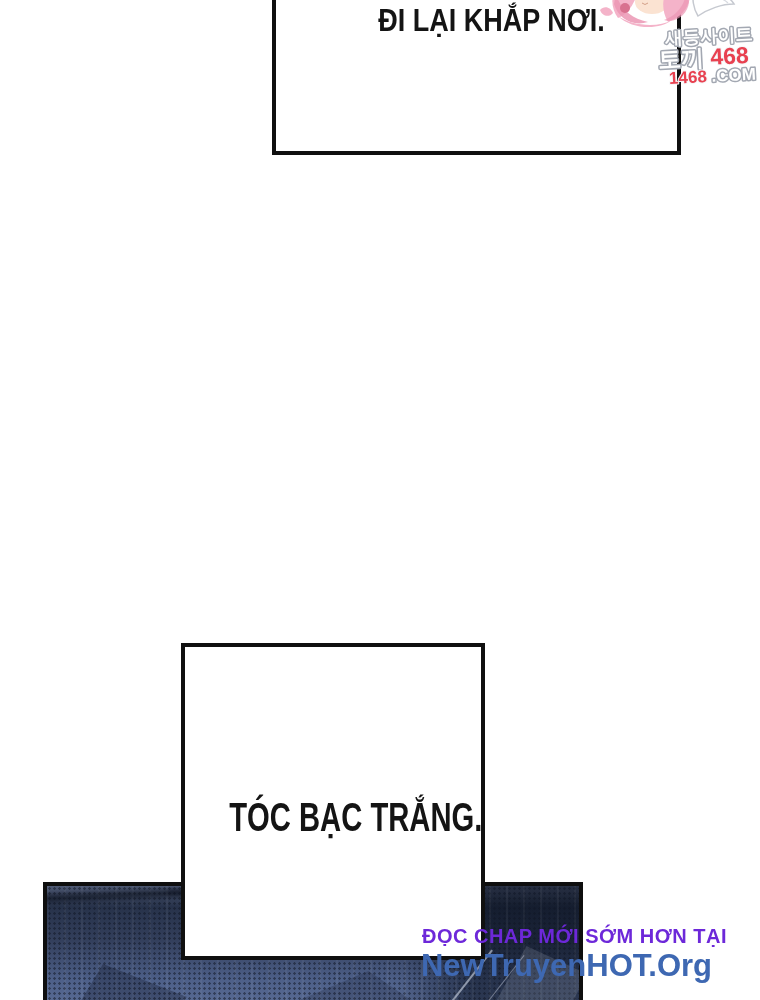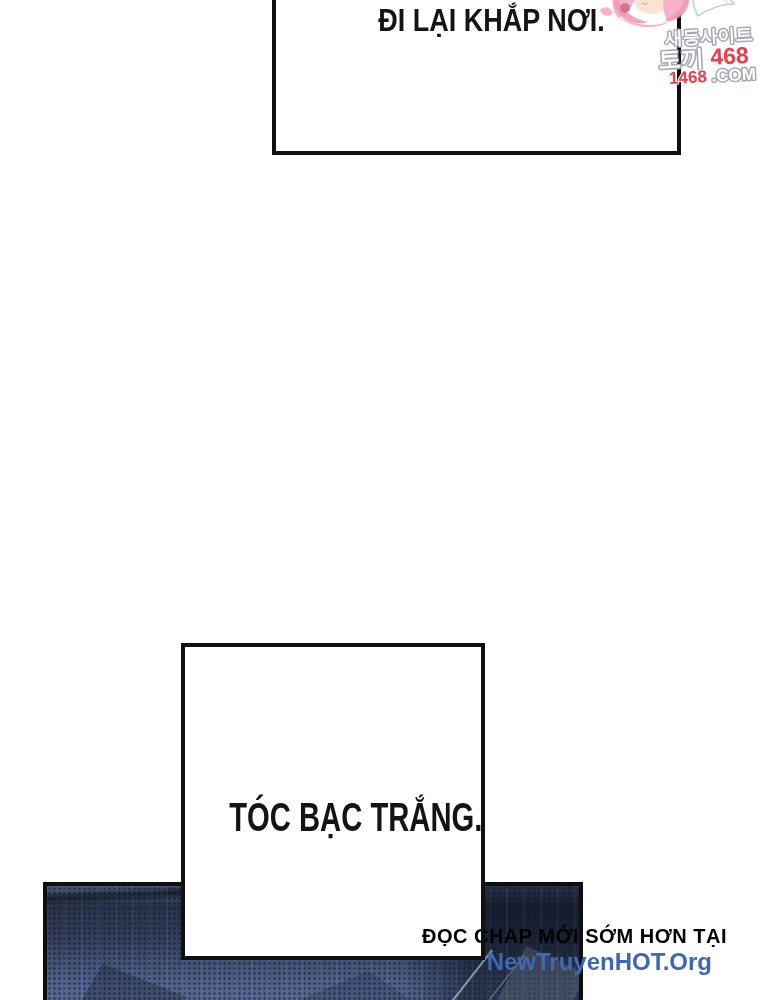--- a/index.html
+++ b/index.html
@@ -70,25 +70,25 @@
   .speech-mid .speech-text{
     font-size:40px;margin-top:150px;margin-left:5px;
     transform:scale(.73,1);transform-origin:center top;
   }
   
   .watermark{position:absolute;left:598px;top:-8px;z-index:3;}
   
   .promo-line{
     position:absolute;right:33px;top:925px;z-index:3;
     font-size:20px;font-weight:bold;letter-spacing:.5px;
-    color:#000000;white-space:nowrap;line-height:1.1;
+    color:#6d28d9;white-space:nowrap;line-height:1.1;
   }
   .site-line{
     position:absolute;right:48px;top:949px;z-index:3;
-    font-size:24px;font-weight:bold;color:#3e68b2;
+    font-size:31px;font-weight:bold;color:#3e68b2;
     white-space:nowrap;line-height:1.1;
   }
 </style>
 </head>
 <body>
 
 <div class="artwork-panel">
   <div class="streak"></div>
   <div class="streak2"></div>
   <div class="facet-a"></div>

